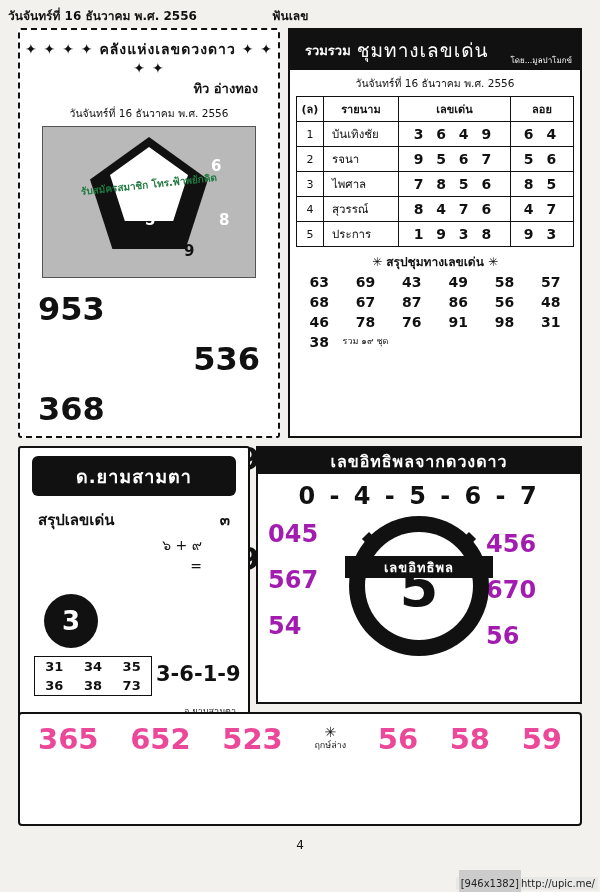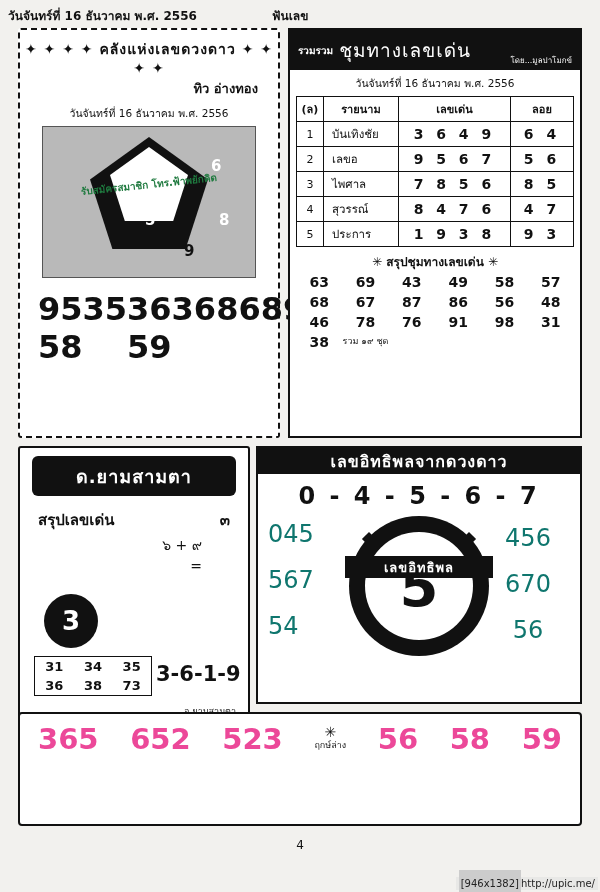--- a/index.html
+++ b/index.html
@@ -65,34 +65,34 @@
   .pnum.n6{left:168px;top:30px;}
   .pnum.n5{left:102px;top:84px;}
   .pnum.n8{left:176px;top:84px;}
   .pnum.n9{left:141px;top:115px;color:#111;}
   .stamp{
     position:absolute;left:50%;top:52px;transform:translateX(-50%) rotate(-6deg);
     color:#1f7a3f;font-size:10px;font-weight:bold;text-align:center;
     line-height:12px;white-space:nowrap;
   }
   .star-nums{
-    margin:12px 18px 0;display:grid;grid-template-columns:1fr 1fr 1fr 1fr;
-    text-align:center;
+    margin:12px 18px 0;display:grid;grid-template-columns:1fr;
+    row-gap:12px;text-align:center;
   }
   .star-nums div{font-size:32px;font-weight:bold;color:#111;font-family:"DejaVu Sans",sans-serif;}
   .star-nums .r-right{text-align:right;}
   .star-nums .r-left{text-align:left;}
 
   
   #hub-panel{left:288px;top:28px;width:294px;height:410px;}
   .hub-head{
     background:#111;color:#fff;height:40px;display:flex;align-items:center;
     padding:0 8px;box-sizing:border-box;position:relative;
   }
-  .hub-head .small{font-size:10px;font-weight:bold;}
+  .hub-head .small{font-size:13px;font-weight:bold;margin-left:7px;}
   .hub-head .big{font-size:19px;font-weight:normal;margin-left:6px;letter-spacing:1px;}
   .hub-head .by{position:absolute;right:8px;bottom:3px;font-size:8px;}
   .hub-date{text-align:center;font-size:10.5px;margin:5px 0 4px;color:#111;}
   table.hub{
     width:278px;margin:0 auto;border-collapse:collapse;
     font-size:12px;color:#111;
   }
   table.hub th,table.hub td{
     border:1px solid #111;text-align:center;padding:3px 2px;
   }
@@ -149,22 +149,22 @@
   .si-head{
     background:#111;color:#fff;height:26px;display:flex;align-items:center;
     justify-content:center;font-size:16px;font-weight:bold;letter-spacing:1px;
   }
   .si-row{
     text-align:center;font-size:24px;font-weight:bold;color:#111;margin-top:8px;
     letter-spacing:3px;
   }
   .si-body{position:relative;height:170px;}
   .si-left{position:absolute;left:10px;top:10px;width:84px;text-align:left;}
-  .si-right{position:absolute;right:10px;top:14px;width:84px;text-align:center;}
-  .si-left div,.si-right div{font-size:24px;font-weight:normal;color:#0f766e;margin-bottom:18px;}
+  .si-right{position:absolute;right:10px;top:20px;width:84px;text-align:left;}
+  .si-left div,.si-right div{font-size:24px;font-weight:bold;color:#a21caf;margin-bottom:18px;}
   .si-circle{
     position:absolute;left:50%;top:6px;transform:translateX(-50%);
     width:140px;height:140px;border-radius:50%;background:#111;
     display:flex;align-items:center;justify-content:center;
   }
   .si-circle .inner{
     width:108px;height:108px;border-radius:50%;background:#fff;
     display:flex;align-items:center;justify-content:center;
     font-size:56px;font-weight:bold;color:#111;
   }
@@ -259,21 +259,21 @@
       </thead>
       <tbody>
         <tr>
           <td class="idx">1</td>
           <td class="name">บันเทิงชัย</td>
           <td class="numcell">3 6 4 9</td>
           <td class="floatcell">6 4</td>
         </tr>
         <tr>
           <td class="idx">2</td>
-          <td class="name">เลขอ</td>
+          <td class="name">รจนา</td>
           <td class="numcell">9 5 6 7</td>
           <td class="floatcell">5 6</td>
         </tr>
         <tr>
           <td class="idx">3</td>
           <td class="name">ไพศาล</td>
           <td class="numcell">7 8 5 6</td>
           <td class="floatcell">8 5</td>
         </tr>
         <tr>

